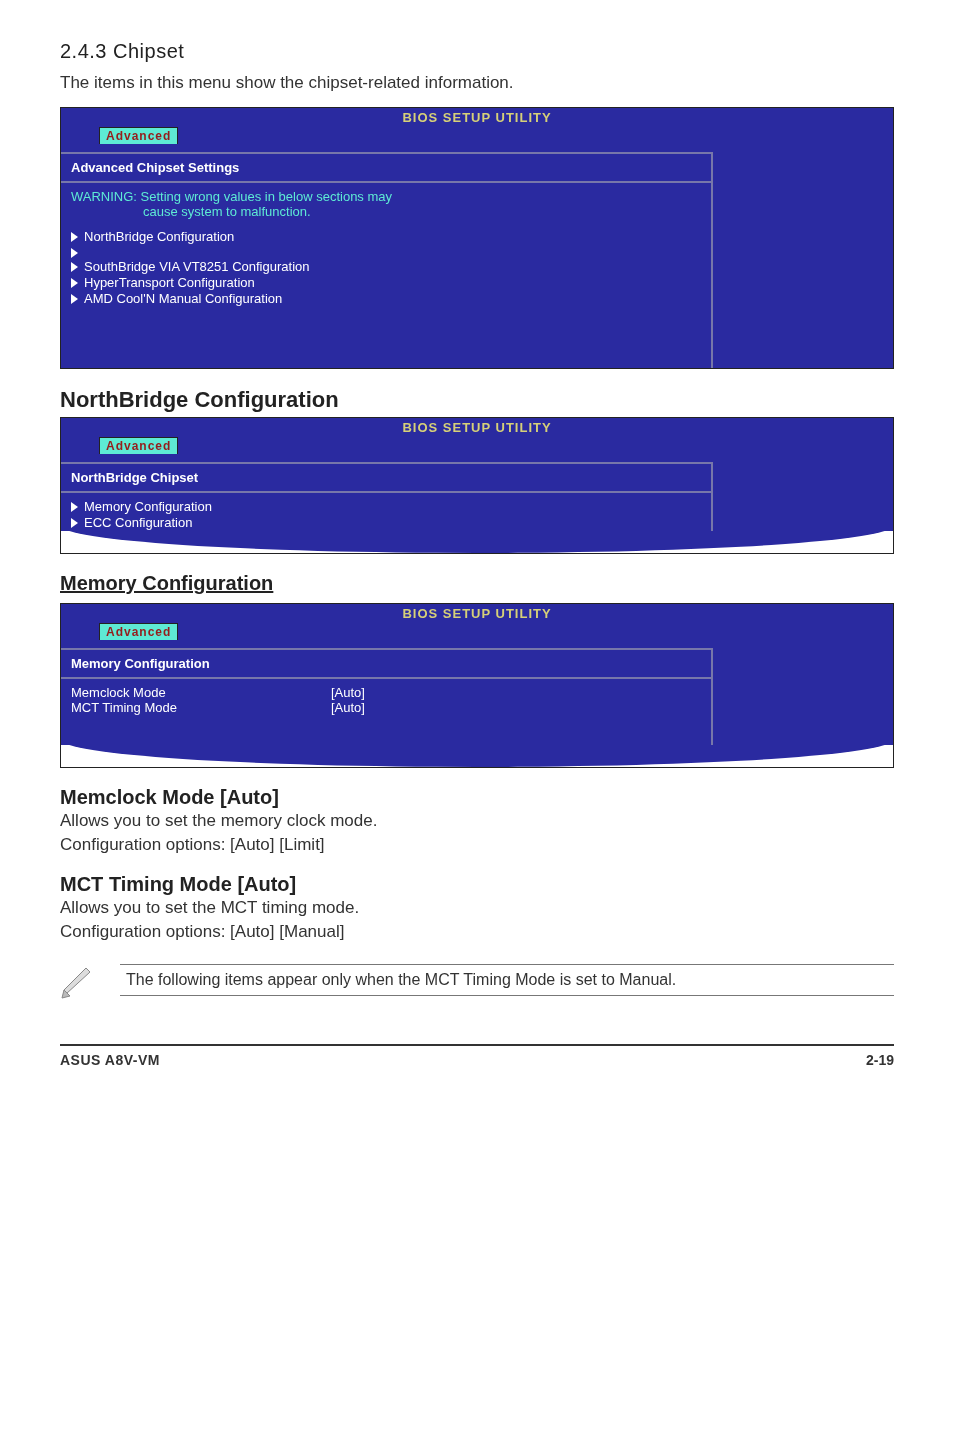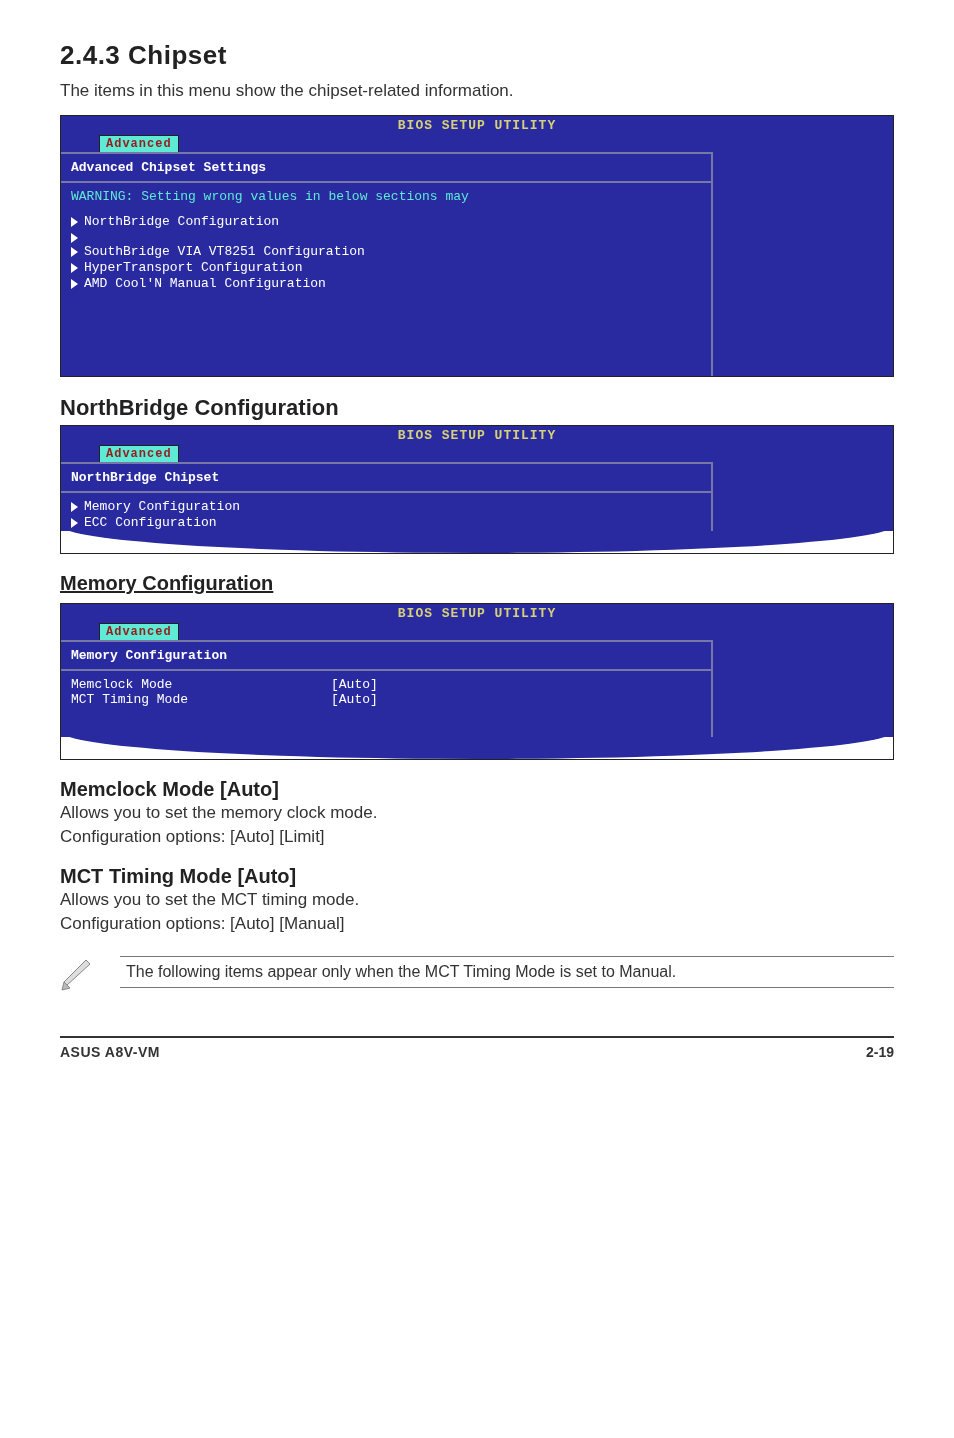--- a/index.html
+++ b/index.html
@@ -5,36 +5,36 @@
   body {
     margin: 0;
     padding: 40px 60px;
     font-family: Arial, Helvetica, sans-serif;
     color: #333;
     width: 954px;
     box-sizing: border-box;
     background: #fff;
   }
   h2.section-title {
-    font-size: 26px;
-    font-weight: bold;
+    font-size: 20px;
+    font-weight: normal;
     margin: 0 0 10px 0;
     letter-spacing: 0.5px;
     color: #222;
   }
   p.intro {
     font-size: 17px;
     margin: 0 0 14px 0;
     color: #333;
   }
   .bios-box {
     border: 1px solid #222;
     background: #2a2aa0;
     margin-bottom: 18px;
-    font-family: Liberation Mono, monospace;
+    font-family: Liberation Sans, sans-serif;
     font-size: 13px;
     color: #eee;
     position: relative;
     overflow: hidden;
     display: flex;
     flex-direction: column;
   }
   .bios-titlebar {
     background: #2a2aa0;
     color: #d6d078;
@@ -61,20 +61,21 @@
     padding: 1px 6px;
     font-size: 12px;
     border: 1px solid #222;
     border-bottom: none;
     letter-spacing: 1px;
   }
   .bios-body {
     display: flex;
     flex: 1;
     min-height: 0;
+    margin-top: 8px;
   }
   .bios-left {
     flex: 1;
     background: #2a2aa0;
     padding: 0;
   }
   .bios-right {
     width: 180px;
     background: #2a2aa0;
     border-left: 2px solid #77a;
@@ -185,20 +186,21 @@
 <div class="bios-box" style="height:260px;">
   <div class="bios-titlebar">
     <span class="bios-title">BIOS SETUP UTILITY</span>
     <span class="tab">Advanced</span>
   </div>
   <div class="bios-body">
     <div class="bios-left">
       <div class="bios-panel-header">Advanced Chipset Settings</div>
       <div class="bios-panel-body">
         <div class="bios-warning">WARNING: Setting wrong values in below sections may</div>
+        <div class="bios-warning" style="padding-left:72px;">cause system to malfunction.</div>
         <div class="bios-submenu">
           <div class="bios-submenu-row">
             <span class="tri"></span>
             <span>NorthBridge Configuration</span>
           </div>
           <div class="bios-submenu-row">
             <span class="tri"></span>
           </div>
           <div class="bios-submenu-row">
             <span class="tri"></span>

